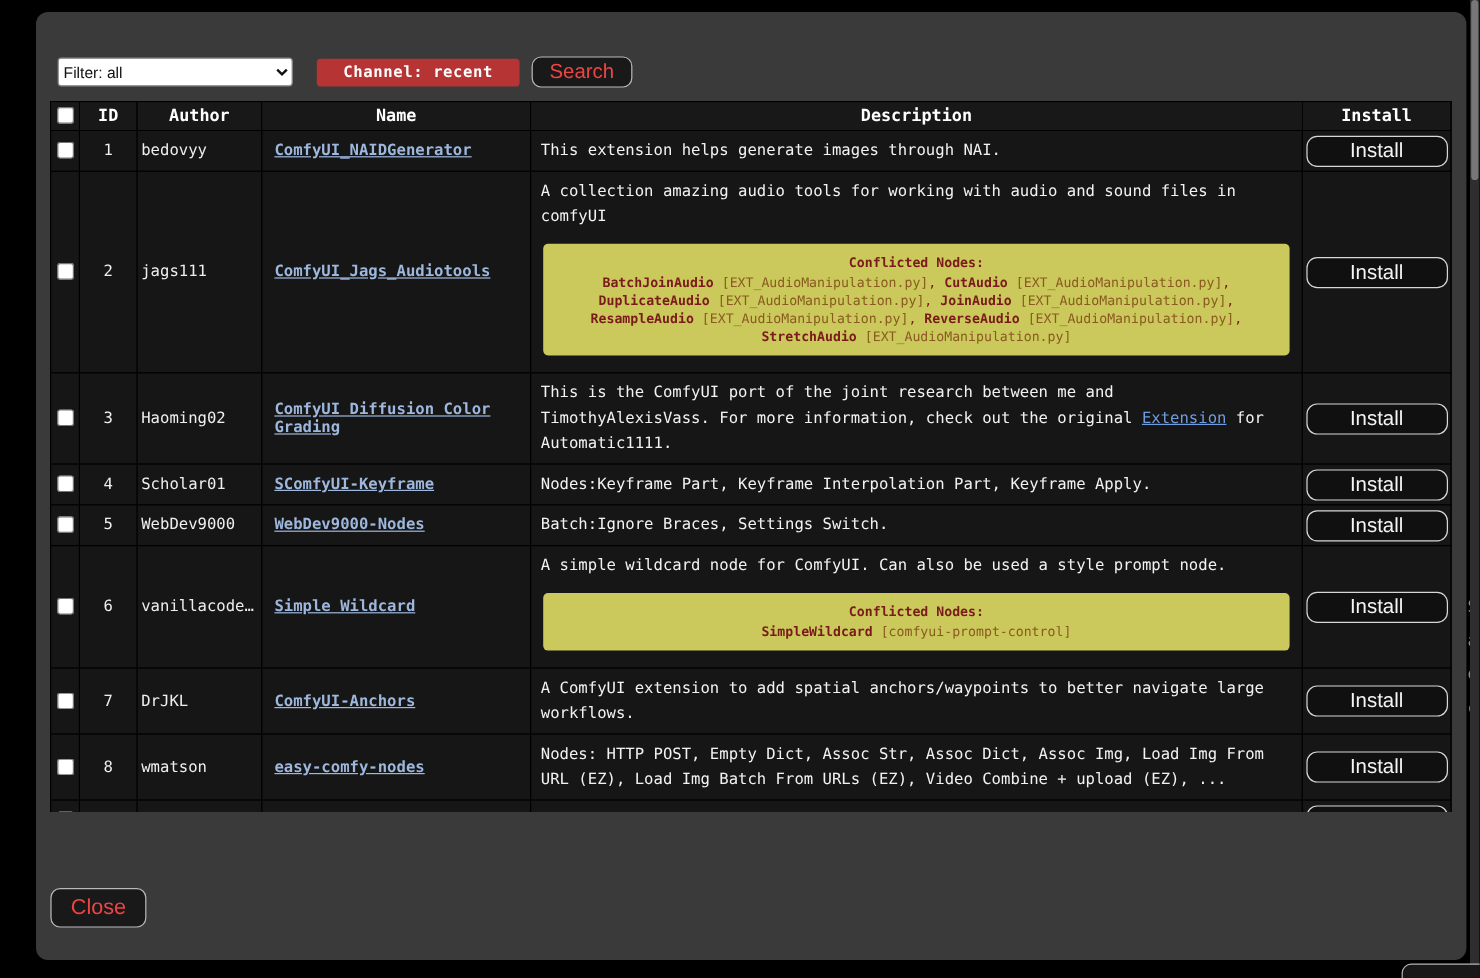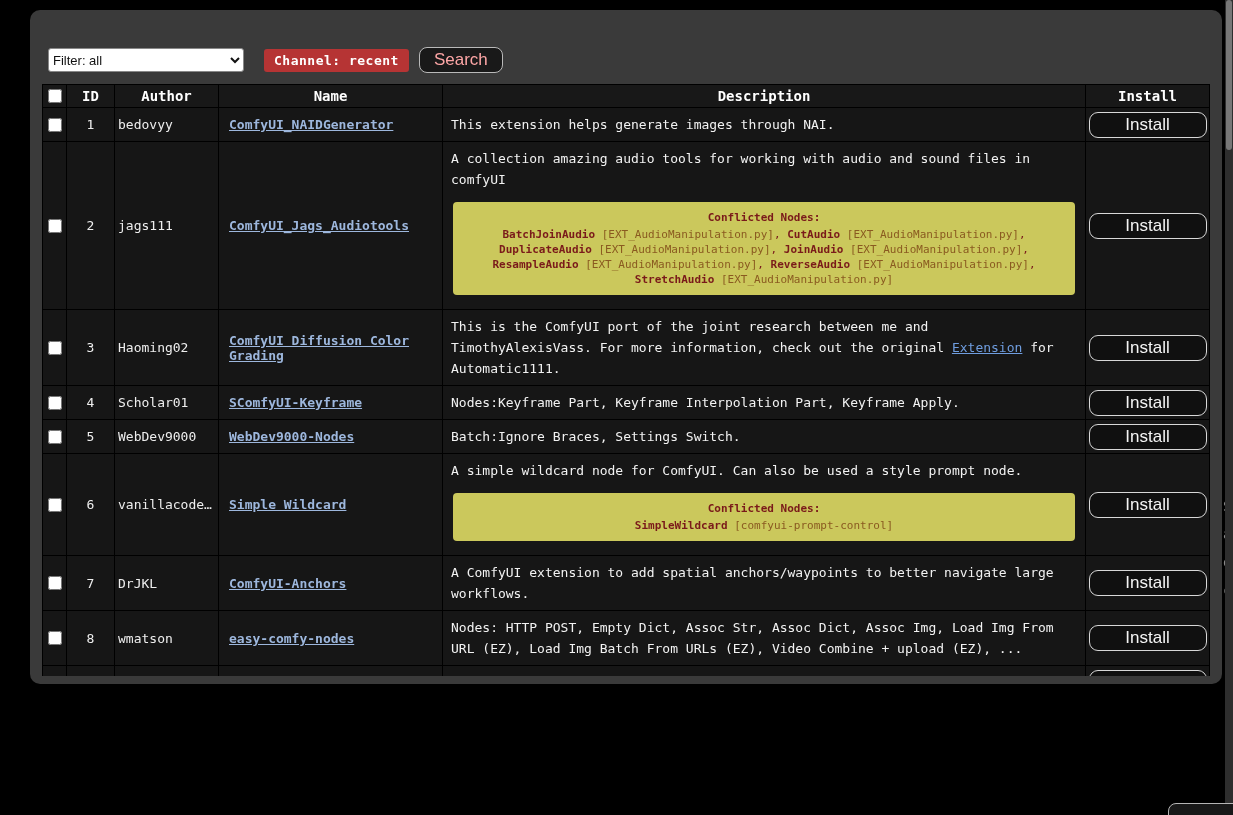--- a/index.html
+++ b/index.html
@@ -9,21 +9,21 @@
     background: #000;
     overflow: hidden;
     position: relative;
     font-family: "DejaVu Sans Mono", monospace;
   }
 
   
   .dialog {
     position: absolute;
     left: 30px; top: 10px;
-    width: 1192px; height: 674px;
+    width: 1192px; height: 790px;
     background: #3a3a3a;
     border-radius: 10px;
     padding: 0 12px;
     overflow: hidden;
   }
 
   
   .toolbar {
     margin-top: 37px;
     height: 26px;
@@ -38,40 +38,40 @@
     border-radius: 3px;
     border: 1px solid #888;
     background: #fff; color: #111;
   }
   .channel-badge {
     margin-left: 20px;
     background: #b63434;
     color: #fff;
     font-weight: bold;
     font-size: 13px;
-    padding: 4px 10px;
+    padding: 4px 22px;
     border-radius: 3px;
     letter-spacing: 0.5px;
   }
   .search-input {
     margin-left: auto;
     width: 202px; height: 24px;
     background: #3f3f3f;
     border: 1px solid #999;
     border-radius: 3px;
     color: #ddd;
     font-family: "Liberation Sans", sans-serif;
     font-size: 14px;
     padding: 0 6px;
   }
   .search-input::placeholder { color: #9a9a9a; }
   .btn {
     font-family: "Liberation Sans", sans-serif;
     font-size: 17px;
-    color: #fca5a5;
+    color: #ef4444;
     background: #191919;
     border: 1px solid #b9b9b9;
     border-radius: 8px;
     padding: 2px 14px;
     cursor: pointer;
   }
   .search-btn { margin-left: 10px; margin-right: 14px; }
 
   
   .table-scroll {

